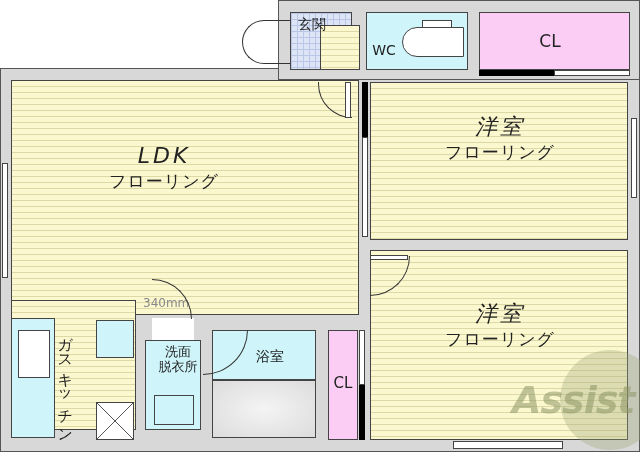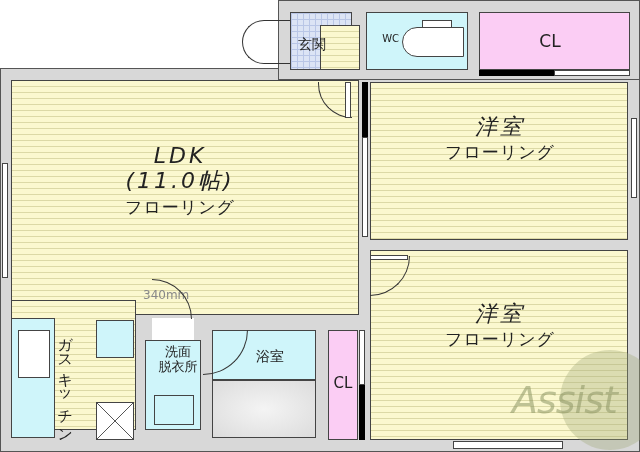--- a/index.html
+++ b/index.html
@@ -17,55 +17,54 @@
           background-size: 6px 6px; border: 1px solid #444; }
   .white { background: #ffffff; border: 1px solid #444; }
   .label { text-align: center; line-height: 1.15; white-space: nowrap; }
   .big { font-size: 22px; letter-spacing: 3px; font-style: italic; }
   .mid { font-size: 17px; letter-spacing: 1px; }
   .sm { font-size: 13px; }
   .arc { border: 1px solid #333; background: transparent; }
   .blackbar { background: #000; }
   .window { background: #fff; border: 1px solid #444; }
   .vertical { writing-mode: vertical-rl; text-orientation: upright; font-size: 15px; letter-spacing: 1px; }
-  .watermark { color: rgba(140,150,100,0.55); font-weight: normal; font-style: italic; font-size: 38px; letter-spacing: -1px; }
+  .watermark { color: rgba(140,150,100,0.55); font-weight: bold; font-style: italic; font-size: 38px; letter-spacing: -1px; }
 </style>
 </head>
 <body>
 
 <div class="abs wall" style="left:0;top:68px;width:640px;height:384px;"></div>
 <div class="abs wall" style="left:278px;top:0;width:362px;height:80px;"></div>
 
 <div class="abs floor" style="left:11px;top:80px;width:348px;height:235px;"></div>
 <div class="abs floor" style="left:11px;top:300px;width:125px;height:130px;"></div>
-<div class="abs label" style="left:80px;top:143px;width:200px;">
+<div class="abs label" style="left:64px;top:143px;width:200px;">
   <div class="big">LDK</div>
-  <div class="big">(11.0帖)</div>
   <div class="mid" style="margin-top:4px;">フローリング</div>
 </div>
 
 <div class="abs floor" style="left:370px;top:82px;width:258px;height:158px;"></div>
 <div class="abs label" style="left:400px;top:114px;width:200px;">
   <div class="big">洋室</div>
   <div class="mid" style="margin-top:4px;">フローリング</div>
 </div>
 
 <div class="abs floor" style="left:370px;top:250px;width:258px;height:190px;"></div>
 <div class="abs label" style="left:400px;top:301px;width:200px;">
   <div class="big">洋室</div>
   <div class="mid" style="margin-top:4px;">フローリング</div>
 </div>
 
 <div class="abs tile" style="left:290px;top:12px;width:62px;height:58px;"></div>
 <div class="abs floor" style="left:320px;top:25px;width:40px;height:45px;"></div>
-<div class="abs label sm" style="left:292px;top:36px;width:40px;font-size:14px;">玄関</div>
+<div class="abs label sm" style="left:292px;top:16px;width:40px;font-size:14px;">玄関</div>
 <div class="abs arc" style="left:242px;top:20px;width:48px;height:44px;border-radius:48px 0 0 48px;border-right:none;"></div>
 
 <div class="abs cyan" style="left:366px;top:12px;width:102px;height:58px;"></div>
-<div class="abs label sm" style="left:369px;top:33px;width:30px;font-size:10px;text-align:right;">WC</div>
+<div class="abs label sm" style="left:369px;top:42px;width:30px;font-size:14px;">WC</div>
 <div class="abs white" style="left:402px;top:27px;width:62px;height:30px;border-radius:16px 0 0 16px;"></div>
 <div class="abs white" style="left:422px;top:20px;width:30px;height:8px;"></div>
 
 <div class="abs pink" style="left:479px;top:12px;width:151px;height:58px;"></div>
 <div class="abs label" style="left:520px;top:32px;width:60px;font-size:17px;">CL</div>
 <div class="abs blackbar" style="left:479px;top:70px;width:75px;height:6px;"></div>
 <div class="abs window" style="left:554px;top:70px;width:76px;height:6px;"></div>
 
 <div class="abs arc" style="left:318px;top:82px;width:34px;height:36px;border-radius:0 0 0 34px;border-top:none;border-right:none;"></div>
 <div class="abs white" style="left:345px;top:82px;width:6px;height:36px;"></div>
@@ -76,21 +75,21 @@
 <div class="abs arc" style="left:370px;top:256px;width:40px;height:40px;border-radius:0 0 40px 0;border-top:none;border-left:none;"></div>
 <div class="abs white" style="left:370px;top:255px;width:38px;height:5px;"></div>
 
 <div class="abs cyan" style="left:11px;top:318px;width:44px;height:120px;"></div>
 <div class="abs white" style="left:18px;top:330px;width:32px;height:48px;"></div>
 <div class="abs label vertical" style="left:56px;top:326px;height:110px;">ガスキッチン</div>
 <div class="abs cyan" style="left:96px;top:320px;width:38px;height:38px;"></div>
 <div class="abs white" style="left:96px;top:402px;width:38px;height:38px;
      background-image: linear-gradient(45deg, transparent 49%, #555 49%, #555 51%, transparent 51%), linear-gradient(-45deg, transparent 49%, #555 49%, #555 51%, transparent 51%);"></div>
 
-<div class="abs" style="left:143px;top:288px;font-size:12px;color:#888;">340mm</div>
+<div class="abs" style="left:143px;top:296px;font-size:12px;color:#888;">340mm</div>
 
 <div class="abs cyan" style="left:145px;top:340px;width:56px;height:90px;"></div>
 <div class="abs white" style="left:152px;top:318px;width:42px;height:22px;border:none;background:#fff;"></div>
 <div class="abs arc" style="left:152px;top:279px;width:40px;height:40px;border-radius:0 40px 0 0;border-bottom:none;border-left:none;"></div>
 <div class="abs label" style="left:145px;top:345px;width:66px;font-size:13px;">
   <div>洗面</div>
   <div>脱衣所</div>
 </div>
 <div class="abs cyan" style="left:154px;top:395px;width:40px;height:30px;"></div>
 

